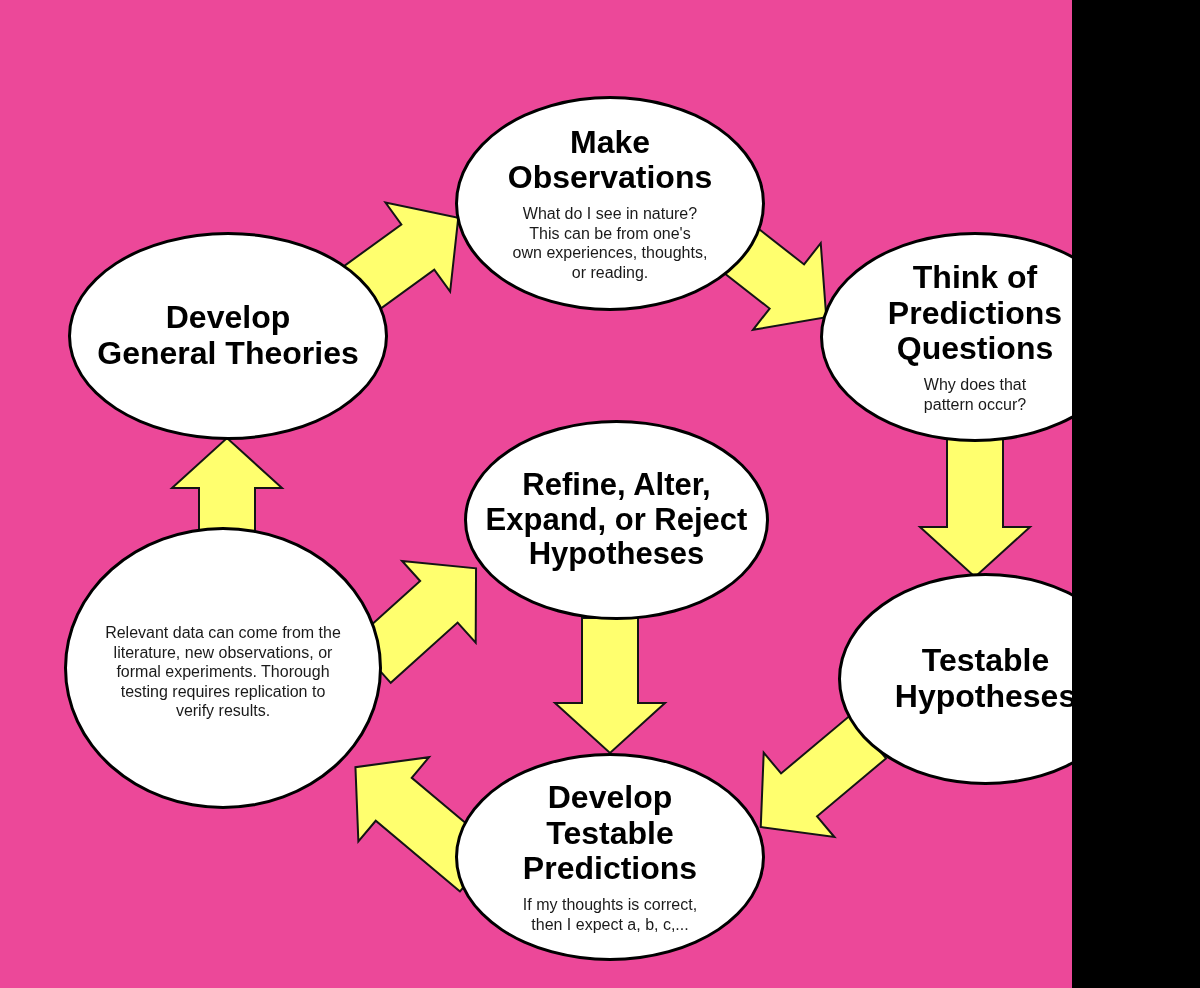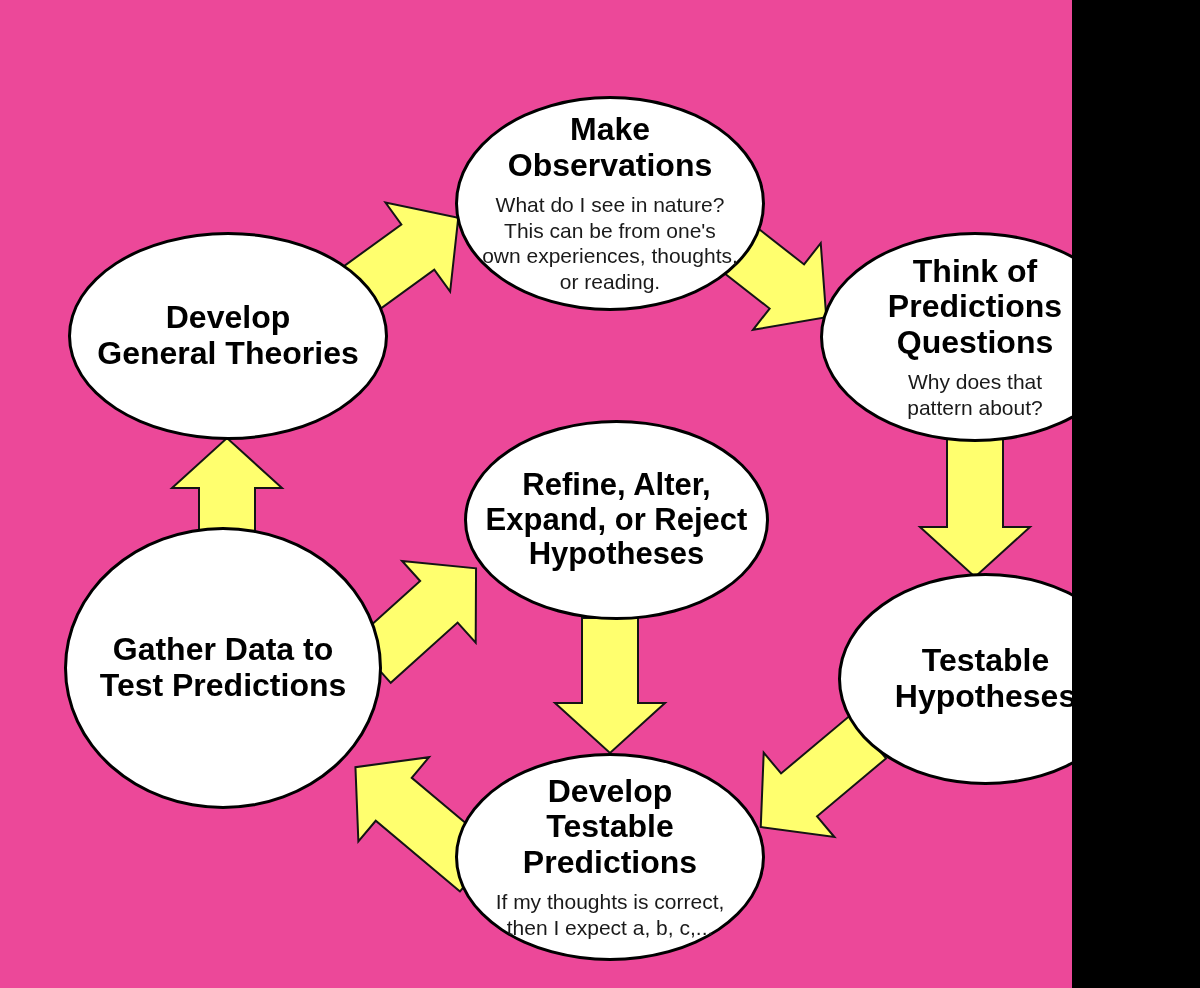--- a/index.html
+++ b/index.html
@@ -36,21 +36,21 @@
     color: #000000;
   }
   .node-title {
     font-weight: bold;
     font-size: 32px;
     line-height: 1.12;
     white-space: pre-line;
     color: #000000;
   }
   .node-desc {
-    font-size: 21px;
+    font-size: 16px;
     line-height: 1.22;
     margin-top: 8px;
     white-space: pre-line;
     color: #1a1a1a;
   }
   .node-refine .node-title { font-size: 31px; }
 
   
   .node-make-observations   { left: 455px; top:  96px; width: 310px; height: 215px; }
   .node-think-questions     { left: 820px; top: 232px; width: 310px; height: 210px; }
@@ -84,39 +84,42 @@
 This can be from one's
 own experiences, thoughts,
 or reading.</div>
   </div>
 
   <div class="node node-think-questions">
     <div class="node-title">Think of
 Predictions
 Questions</div>
     <div class="node-desc">Why does that
-pattern about?</div>
+pattern occur?</div>
   </div>
 
   <div class="node node-formulate-hypotheses">
     <div class="node-title">Testable
 Hypotheses</div>
   </div>
 
   <div class="node node-develop-predictions">
     <div class="node-title">Develop
 Testable
 Predictions</div>
     <div class="node-desc">If my thoughts is correct,
 then I expect a, b, c,...</div>
   </div>
 
   <div class="node node-gather-data">
-    <div class="node-title">Gather Data to
-Test Predictions</div>
+    <div class="node-desc">Relevant data can come from the
+literature, new observations, or
+formal experiments.  Thorough
+testing requires replication to
+verify results.</div>
   </div>
 
   <div class="node node-general-theories">
     <div class="node-title">Develop
 General Theories</div>
   </div>
 
   <div class="node node-refine">
     <div class="node-title">Refine, Alter,
 Expand, or Reject

